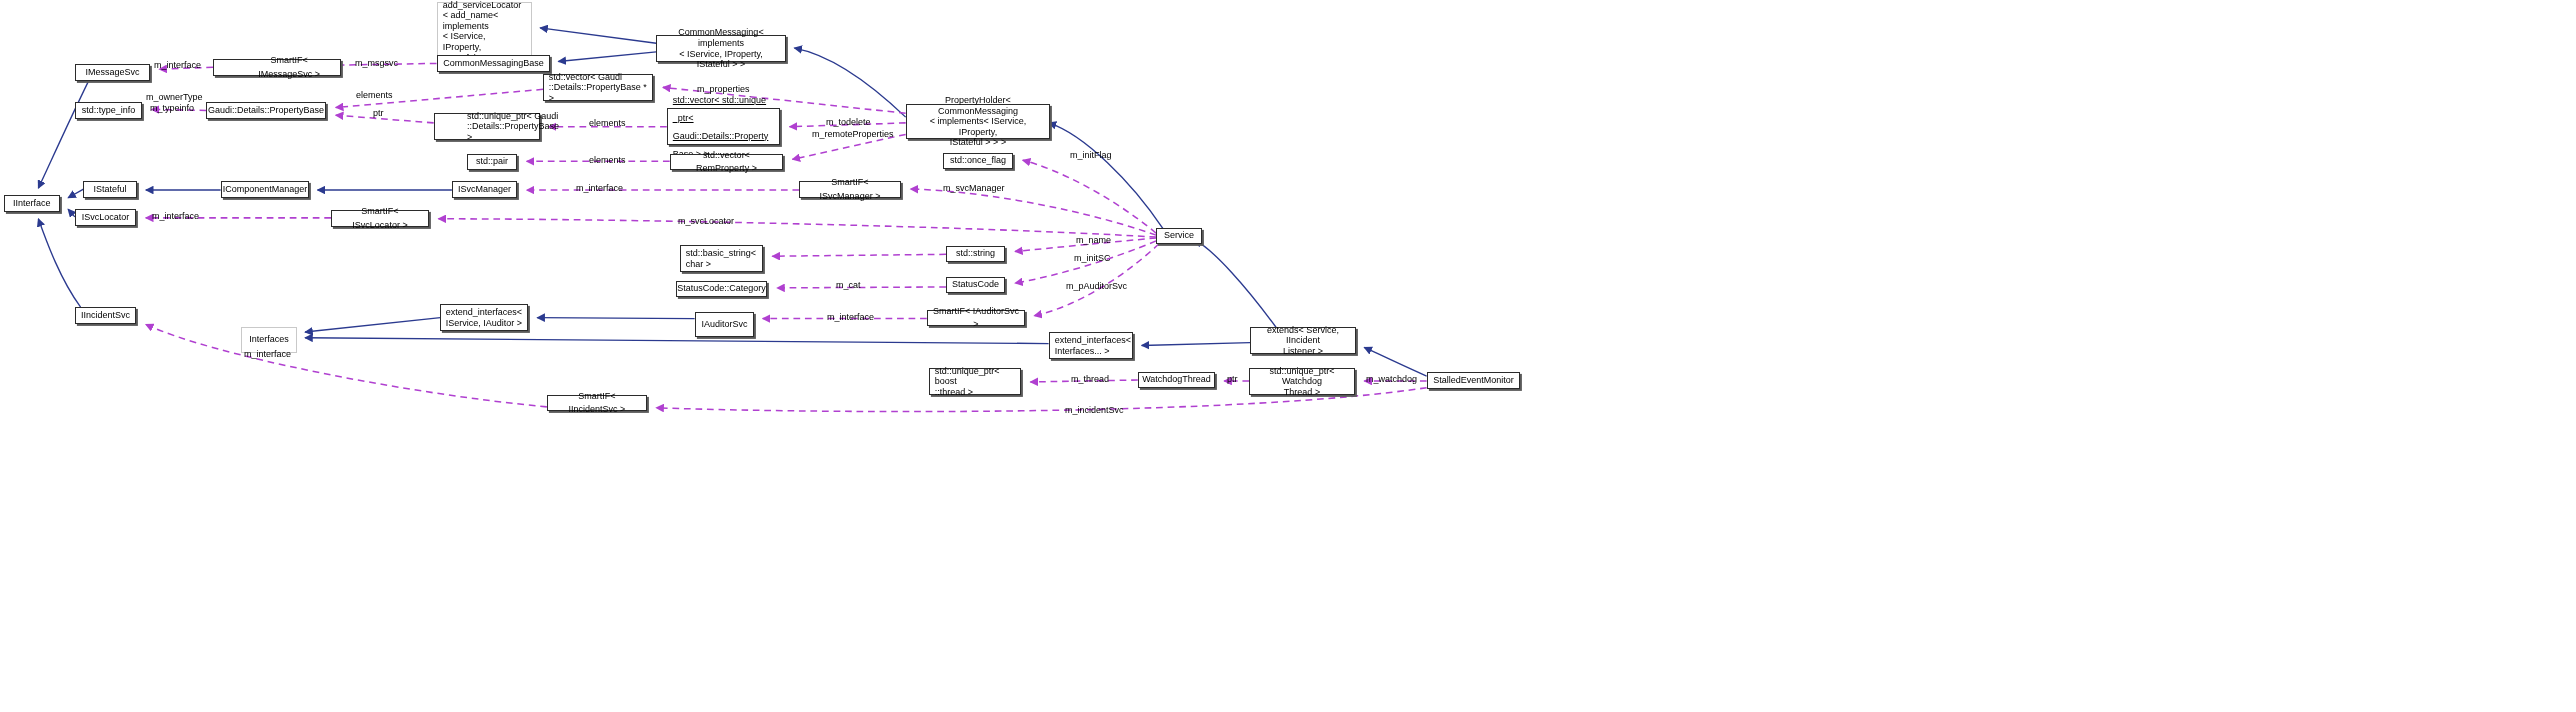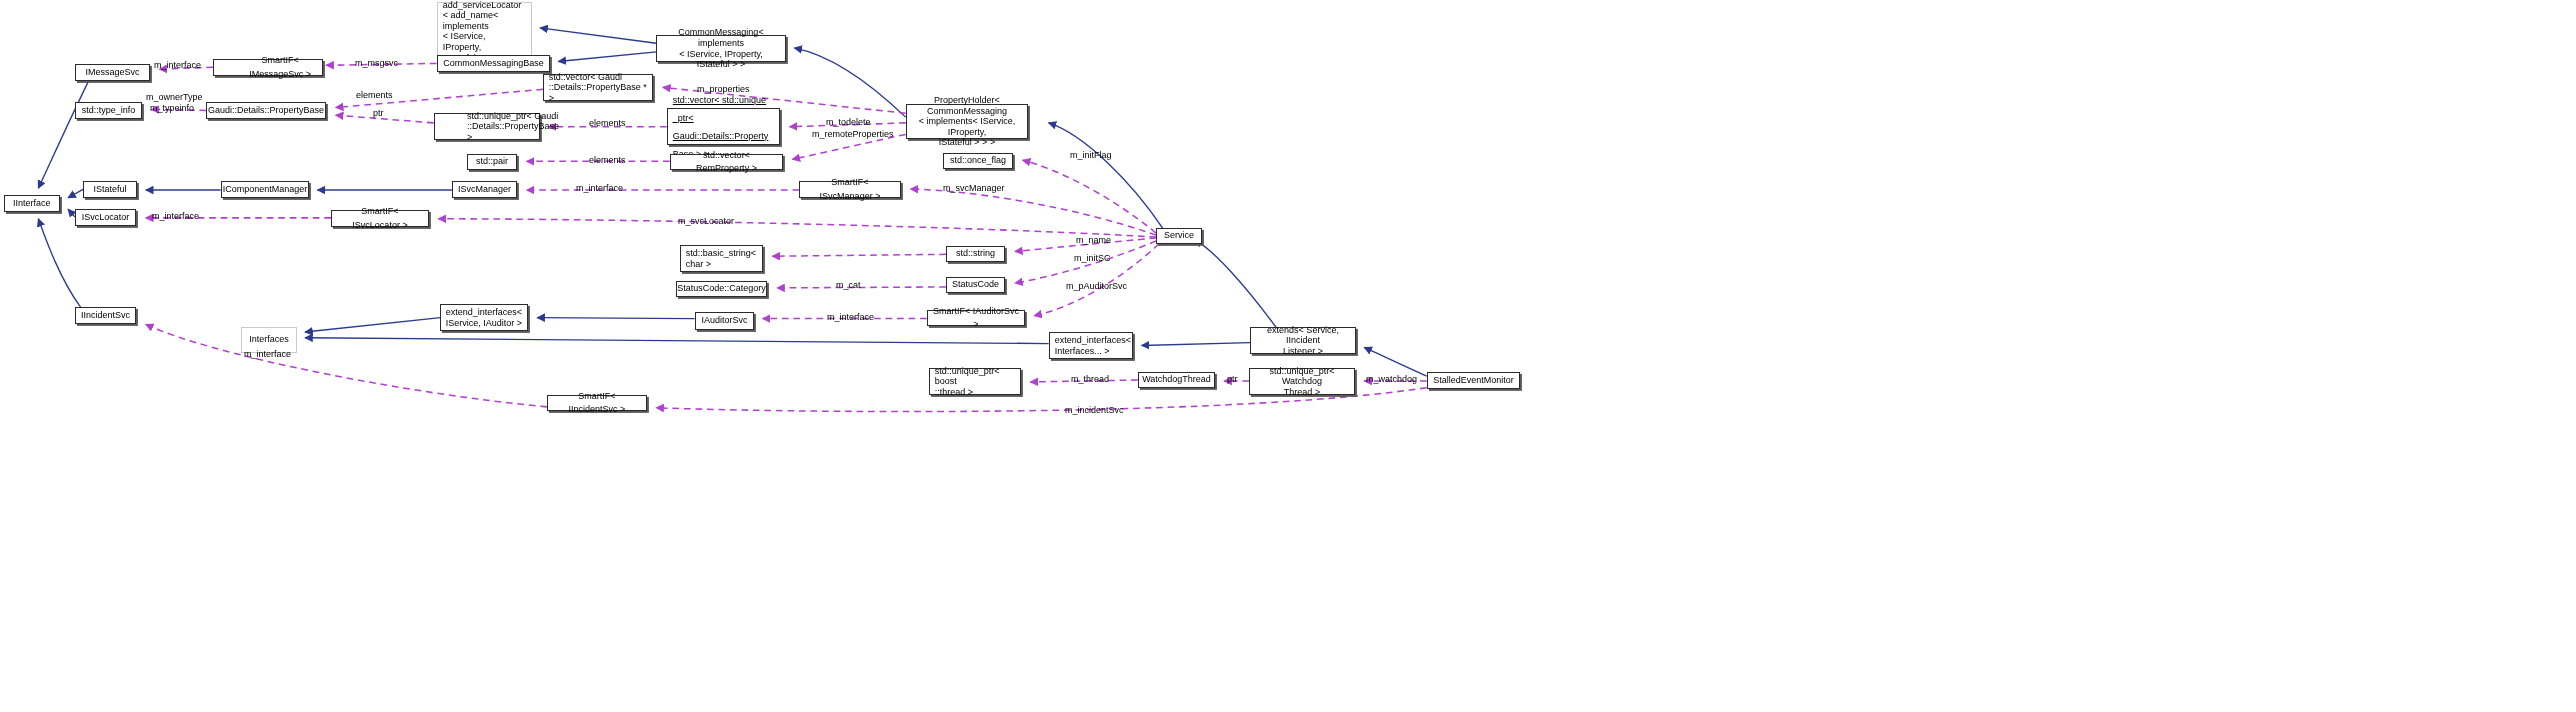--- a/index.html
+++ b/index.html
@@ -123,21 +123,21 @@
     </g>
   </svg>
 
   <div class="node plain" style="left:437px;top:1.9px;width:95px;height:59px;font-size:9px;line-height:10.6px;text-align:left;">add_serviceLocator
 &lt; add_name&lt; implements
 &lt; IService, IProperty,
     IStateful &gt; &gt; &gt;</div>
 
   <div class="node" style="left:75px;top:64px;width:75px;height:17.3px;font-size:9px;">IMessageSvc</div>
 
-  <div class="node" style="left:213px;top:59px;width:110px;height:17.3px;font-size:9px;padding-left:29px;">SmartIF&lt; IMessageSvc &gt;</div>
+  <div class="node" style="left:213px;top:59px;width:128px;height:17.3px;font-size:9px;padding-left:29px;">SmartIF&lt; IMessageSvc &gt;</div>
 
   <div class="node" style="left:437px;top:55px;width:113px;height:17.3px;font-size:9px;">CommonMessagingBase</div>
 
   <div class="node" style="left:656px;top:35px;width:130px;height:27px;font-size:9px;line-height:10.6px;">CommonMessaging&lt; implements
 &lt; IService, IProperty, IStateful &gt; &gt;</div>
 
   <div class="node" style="left:75px;top:102px;width:67px;height:17.3px;font-size:9px;">std::type_info</div>
 
   <div class="node" style="left:206px;top:102px;width:120px;height:17.3px;font-size:9px;">Gaudi::Details::PropertyBase</div>
 
@@ -148,21 +148,21 @@
 ::Details::PropertyBase &gt;</div>
 
   <div class="node" style="left:667px;top:108px;width:113px;height:37px;font-size:9px;line-height:18px;text-align:left;justify-content:flex-start;text-decoration:underline;">std::vector&lt; std::unique
 _ptr&lt; Gaudi::Details::Property
 Base &gt; &gt;</div>
 
   <div class="node" style="left:467px;top:154px;width:50px;height:16.3px;font-size:9px;">std::pair</div>
 
   <div class="node" style="left:670px;top:154px;width:113px;height:16.3px;font-size:9px;">std::vector&lt; RemProperty &gt;</div>
 
-  <div class="node" style="left:906px;top:104px;width:122px;height:35px;font-size:9px;line-height:10.6px;">PropertyHolder&lt; CommonMessaging
+  <div class="node" style="left:906px;top:104px;width:144px;height:35px;font-size:9px;line-height:10.6px;">PropertyHolder&lt; CommonMessaging
 &lt; implements&lt; IService, IProperty,
 IStateful &gt; &gt; &gt;</div>
 
   <div class="node" style="left:943px;top:153px;width:70px;height:16.3px;font-size:9px;">std::once_flag</div>
 
   <div class="node" style="left:3.8px;top:195px;width:56px;height:17.3px;font-size:9px;">IInterface</div>
 
   <div class="node" style="left:83px;top:181px;width:54px;height:17.3px;font-size:9px;">IStateful</div>
 
   <div class="node" style="left:221px;top:181px;width:88px;height:17.3px;font-size:9px;">IComponentManager</div>
@@ -186,21 +186,21 @@
 
   <div class="node" style="left:946px;top:277px;width:59px;height:16.3px;font-size:9px;">StatusCode</div>
 
   <div class="node" style="left:75px;top:307px;width:61px;height:17.3px;font-size:9px;">IIncidentSvc</div>
 
   <div class="node plain" style="left:241px;top:327px;width:56px;height:26px;font-size:9px;justify-content:center;text-align:left;">Interfaces</div>
 
   <div class="node" style="left:440px;top:304px;width:88px;height:27px;font-size:9px;line-height:10.6px;text-align:left;justify-content:flex-start;">extend_interfaces&lt;
 IService, IAuditor &gt;</div>
 
-  <div class="node" style="left:695px;top:312px;width:59px;height:18px;font-size:9px;">IAuditorSvc</div>
+  <div class="node" style="left:695px;top:312px;width:59px;height:25px;font-size:9px;">IAuditorSvc</div>
 
   <div class="node" style="left:927px;top:310px;width:98px;height:16.3px;font-size:9px;">SmartIF&lt; IAuditorSvc &gt;</div>
 
   <div class="node" style="left:1049px;top:332px;width:84px;height:27px;font-size:9px;line-height:10.6px;text-align:left;justify-content:flex-start;">extend_interfaces&lt;
 Interfaces... &gt;</div>
 
   <div class="node" style="left:1250px;top:327px;width:106px;height:27px;font-size:9px;line-height:10.6px;">extends&lt; Service, IIncident
 Listener &gt;</div>
 
   <div class="node" style="left:929px;top:368px;width:92px;height:27px;font-size:9px;line-height:10.6px;text-align:left;justify-content:flex-start;">std::unique_ptr&lt; boost

